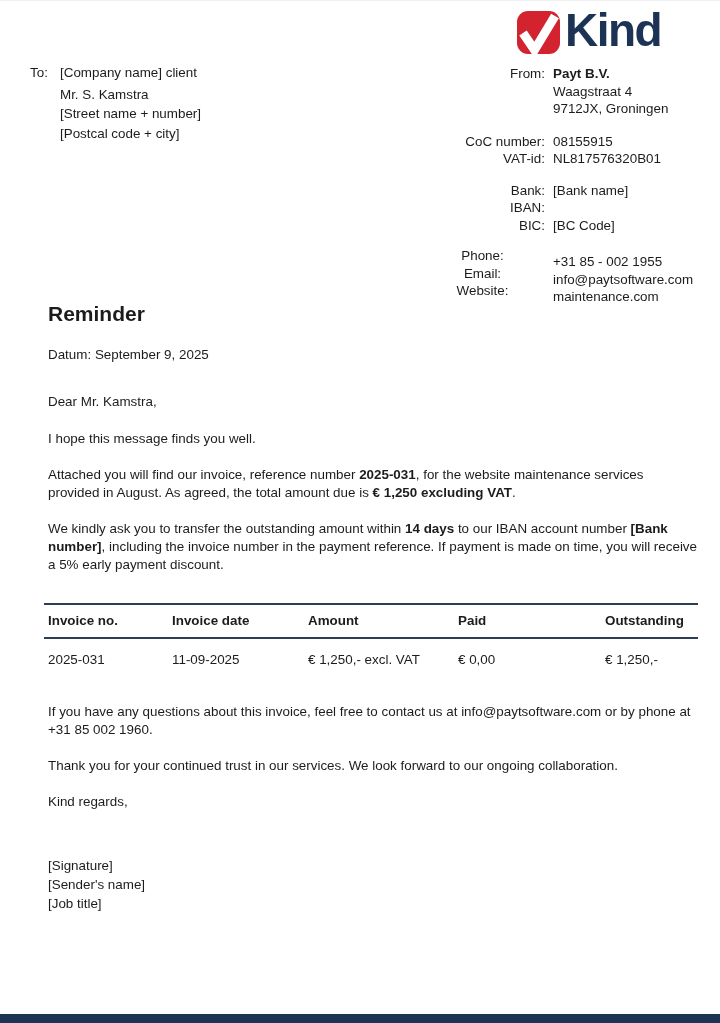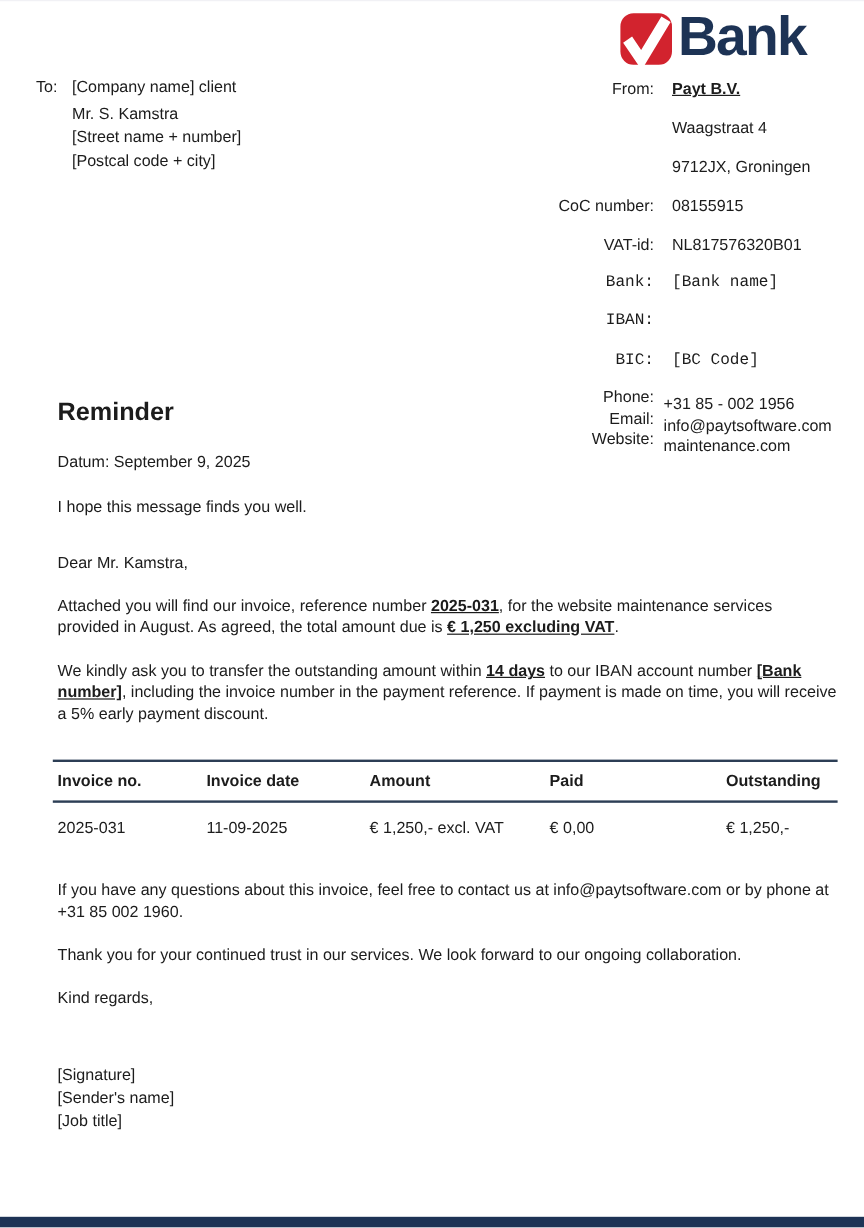--- a/index.html
+++ b/index.html
@@ -6,21 +6,21 @@
   html,body { width:720px; height:1023px; }
   body {
     position:relative;
     background:#ffffff;
     font-family:"Liberation Sans", sans-serif;
     color:var(--text,#1c1c1c);
     font-size:13.4px;
     overflow:hidden;
     border-top:1px solid #f1f1f5;
   }
-  b,.bold { font-weight:bold;text-decoration:underline; }
+  b,.bold { font-weight:bold; }
 
   
   .recipient {
     position:absolute; left:30px; top:62px;
     line-height:19.5px;
   }
   .recipient-label { width:20px; flex:0 0 auto; }
   .recipient-lines { margin-left:30px; margin-top:2px; }
   .recipient-first { display:flex; }
   .recipient-first .val { margin-left:10px; }
@@ -36,32 +36,32 @@
   .logo-check-svg { position:absolute; left:0; top:2px; overflow:visible; }
   .logo-wordmark {
     position:absolute; left:48px; top:-6px;
     font-size:46px; font-weight:bold;
     letter-spacing:-1.5px;
     color:var(--navy,#1d3355);
   }
 
   
   .sender { position:absolute; left:420px; top:64px; width:280px; line-height:17.5px; }
-  .info-group { display:grid; grid-template-columns:125px 1fr; column-gap:8px;gap:15px; }
+  .info-group { display:grid; grid-template-columns:125px 1fr; column-gap:8px; }
   .info-group .lbl { text-align:right; }
   .info-group .val { text-align:left; }
   .g-registration { margin-top:15px; }
-  .g-bank { margin-top:14px;font-family:Liberation Mono, monospace; }
+  .g-bank { margin-top:14px; }
   .g-contact { margin-top:13px; display:flex; }
-  .g-contact .contact-labels { width:125px; text-align:right; flex:0 0 auto; }
+  .g-contact .contact-labels { width:125px; text-align:center; flex:0 0 auto; }
   .g-contact .contact-values { margin-left:8px; margin-top:6px; }
   .val-empty { min-height:17.5px; }
 
   
-  .letter { position:absolute; left:48px; top:330px; width:650px; }
+  .letter { position:absolute; left:48px; top:300px; width:650px; }
   .letter-title { font-size:21px; font-weight:bold; line-height:26px; }
   .letter-meta { margin-top:17px; line-height:21px; }
   .para { margin-top:19px; line-height:17.6px; }
   .para-first { margin-top:28px; }
 
   
   .inv-table { margin:30px 0 0 -4px; width:654px; }
   .inv-head {
     display:grid;
     grid-template-columns:124px 136px 150px 147px 1fr;
@@ -102,21 +102,21 @@
     <div>[Street name + number]</div>
     <div>[Postcal code + city]</div>
   </div>
 </div>
 
 <div class="logo">
   <div class="logo-check-box"></div>
   <svg class="logo-check-svg" width="43" height="43" viewBox="0 0 43 43">
     <polyline points="6,22 17.5,39 38,5" fill="none" stroke="#ffffff" stroke-width="9" stroke-linejoin="miter"></polyline>
   </svg>
-  <div class="logo-wordmark">Bank</div>
+  <div class="logo-wordmark">Kind</div>
 </div>
 
 <div class="sender">
 
   <div class="info-group g-from">
     <span class="lbl">From:</span>
     <span class="val bold">Payt B.V.</span>
     <span class="lbl"></span>
     <span class="val">Waagstraat 4</span>
     <span class="lbl"></span>
@@ -139,38 +139,38 @@
     <span class="val">[BC Code]</span>
   </div>
 
   <div class="g-contact">
     <div class="contact-labels">
       <div>Phone:</div>
       <div>Email:</div>
       <div>Website:</div>
     </div>
     <div class="contact-values">
-      <div>+31 85 - 002 1956</div>
+      <div>+31 85 - 002 1955</div>
       <div>info@paytsoftware.com</div>
       <div>maintenance.com</div>
     </div>
   </div>
 
 </div>
 
 <div class="letter">
 
   <div class="letter-title">Reminder</div>
 
   <div class="letter-meta">
     <div>Datum: September 9, 2025</div>
   </div>
 
+  <p class="para para-first"><span>Dear Mr. Kamstra,</span></p>
   <p class="para"><span>I hope this message finds you well.</span></p>
-  <p class="para para-first"><span>Dear Mr. Kamstra,</span></p>
   <p class="para"><span>Attached you will find our invoice, reference number </span><b>2025-031</b><span>, for the website maintenance services provided in August. As agreed, the total amount due is </span><b>€ 1,250 excluding VAT</b><span>.</span></p>
   <p class="para"><span>We kindly ask you to transfer the outstanding amount within </span><b>14 days</b><span> to our IBAN account number </span><b>[Bank number]</b><span>, including the invoice number in the payment reference. If payment is made on time, you will receive a 5% early payment discount.</span></p>
 
   <div class="inv-table">
     <div class="inv-head">
       <span class="inv-cell">Invoice no.</span>
       <span class="inv-cell">Invoice date</span>
       <span class="inv-cell">Amount</span>
       <span class="inv-cell">Paid</span>
       <span class="inv-cell">Outstanding</span>

